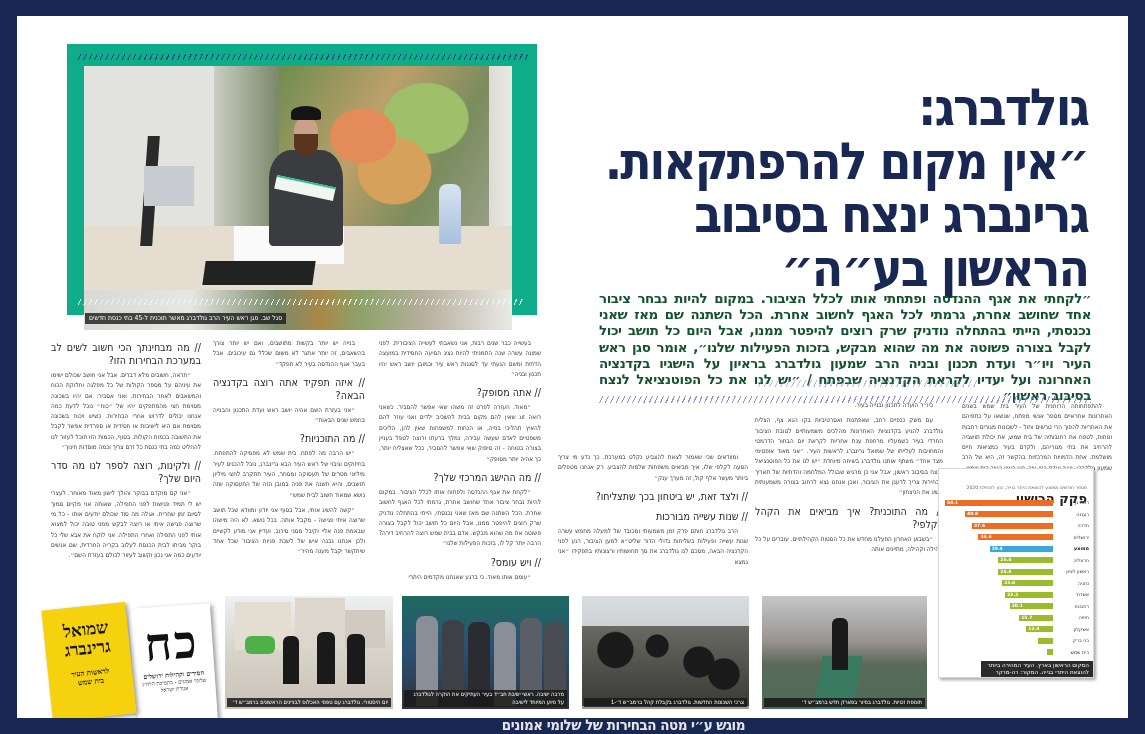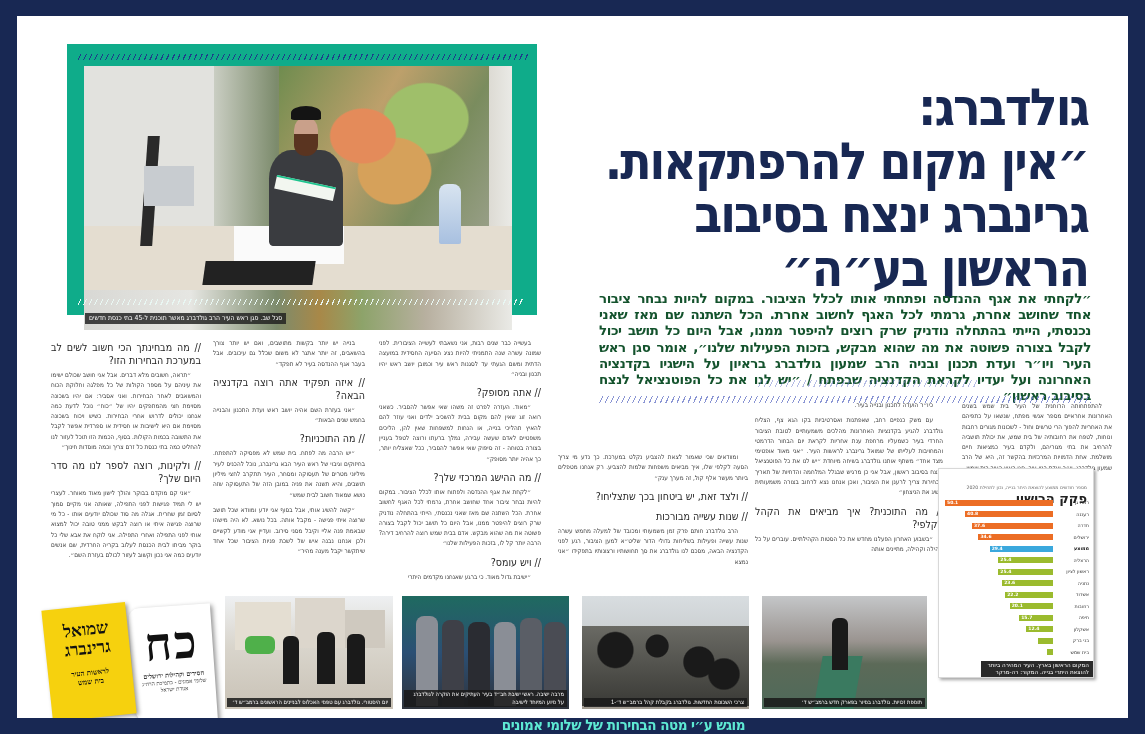--- a/index.html
+++ b/index.html
@@ -1,20 +1,20 @@
 <!DOCTYPE html>
 <html><head>
 <meta charset="utf-8">
 <style>
   * { box-sizing: border-box; margin: 0; padding: 0; }
   html, body { width: 1145px; height: 734px; overflow: hidden; background: #182853; }
   body { position: relative; font-family: "DejaVu Sans", sans-serif; }
   .page { position: absolute; left: 17px; top: 16px; width: 1111px; height: 705px; background: #ffffff; overflow: hidden; direction: rtl; }
   .footer-bar { position: absolute; left: 0; top: 718px; width: 1145px; height: 16px; background: #182853; }
-  .footer-text { position: absolute; right: 400px; top: 716px; color: #5eead4; font-family: "DejaVu Sans Condensed", "DejaVu Sans", sans-serif; font-weight: bold; font-size: 15px; direction: rtl; white-space: nowrap; letter-spacing: -0.5px; }
+  .footer-text { position: absolute; right: 400px; top: 716px; color: #e5e5e5; font-family: "DejaVu Sans Condensed", "DejaVu Sans", sans-serif; font-weight: bold; font-size: 15px; direction: rtl; white-space: nowrap; letter-spacing: -0.5px; }
 
   .headline { position: absolute; right: 40px; top: 64px; width: 470px; text-align: right; color: #182853; font-family: "DejaVu Sans", sans-serif; font-weight: bold; font-size: 46px; line-height: 48px; letter-spacing: -2px; transform: scaleY(1.12); transform-origin: top right; }
   .headline span { display: block; white-space: nowrap; }
 
   .lede { position: absolute; right: 37px; top: 275px; width: 492px; color: #14532d; font-family: "DejaVu Sans", sans-serif; font-weight: bold; font-size: 13.4px; line-height: 16.2px; text-align: justify; letter-spacing: -0.4px; }
   .hatch { position: absolute; height: 7px; background: repeating-linear-gradient(115deg, transparent 0 3px, #6c7ac9 3px 4px, transparent 4px 5px); opacity: .8; }
 
   .photo-frame { position: absolute; left: 50px; top: 28px; width: 470px; height: 271px; background: #0fac8a; }
   .photo-frame .hatch-top { position: absolute; left: 10px; right: 8px; top: 10px; height: 6px; background: repeating-linear-gradient(115deg, transparent 0 3px, #1e3d8a 3px 4px, transparent 4px 5px); }
   .photo-frame .hatch-bot { position: absolute; left: 10px; right: 14px; bottom: 10px; height: 6px; background: repeating-linear-gradient(115deg, transparent 0 3px, #e9f7f3 3px 4px, transparent 4px 5px); }
@@ -123,21 +123,21 @@
     <p>הרב גולדברג חותם פרק זמן משמעותי ומכובד של למעלה מחמש עשרה שנות עשייה ופעילות בשליחות גדולי הדור שליט״א למען הציבור, רגע לפני הקדנציה הבאה, מסכם לנו גולדברג את סך תחושותיו ורצונותיו בתפקידו ״אני נמצא</p>
   </div>
 
   <div class="col" style="right:587px; top:322px; width:162px;">
     <p>בעשייה כבר שנים רבות, אני נשאבתי לעשייה הציבורית. לפני שמונה עשרה שנה התמניתי להיות נציג הסיעה החסידית במועצה הדתית ומשם הגעתי עד לסגנות ראש עיר וכמובן יושב ראש יהיו תכנון ובניה״</p>
     <h3>// אתה מסופק?</h3>
     <p>״מאוד. העזרה לפרט זה משהו שאי אפשר להסביר. כשאני רואה זוג שאין להם מקום בבית להשכיב ילדים ואני עוזר להם להאיץ תהליכי בנייה, או הנחות למשפחות שאין להן, הליכים משפטיים לאדם שעשה עבירה, נמלך ברעתו ורוצה לטפל בעניין בצורה בטוחה - זה סיפוק שאי אפשר להסביר, ככל שאצליח יותר, כך אהיה יותר מסופק״</p>
     <h3>// מה ההישג המרכזי שלך?</h3>
     <p>״לקחת את אגף ההנדסה ולפתוח אותו לכלל הציבור. במקום להיות נבחר ציבור אחד שחושב אחרת, גרמתי לכל האגף לחשוב אחרת. הכל השתנה שם מאז שאני נכנסתי, הייתי בהתחלה נודניק שרק רוצים להיפטר ממנו, אבל היום כל תושב יכול לקבל בצורה פשוטה את מה שהוא מבקש. אדם בבית שמש רוצה להרחיב דירה? הרבה יותר קל לו, בזכות הפעילות שלנו״</p>
     <h3>// ויש עומס?</h3>
-    <p>״ישיבת גדול מאוד. כי ברגע שאנחנו מקדמים היתרי</p>
+    <p>״עומס אותו מאוד. כי ברגע שאנחנו מקדמים היתרי</p>
   </div>
 
   <div class="col" style="right:763px; top:322px; width:152px;">
     <p>בנייה יש יותר בקשות מתושבים, ואם יש יותר צורך בהשאבים, זה יותר אתגר לא משום שכלל גם עיכובים. אבל בעבר אגף ההנדסה בעיר לא תפקד״</p>
     <h3>// איזה תפקיד אתה רוצה בקדנציה הבאה?</h3>
     <p>״אני בעזרת השם אהיה יושב ראש ועדת התכנון והבנייה בחמש שנים הבאות״</p>
     <h3>// מה התוכניות?</h3>
     <p>״יש הרבה מה לפתח. בית שמש לא מפסיקה להתפתח. בחיזוקים וגיבוי של ראש העיר הבא גרינברג, נוכל להכניס לעיר מיליוני מטרים של תעסוקה ומסחר, העיר תתקרב לחצי מיליון תושבים, והיא תשנה את פניה במובן הזה של התעסוקה שזה נושא שמאוד חשוב לבית שמש״</p>
     <p>״קשה להשיג אותי, אבל בסוף אני יודע ומוודא שכל תושב שרוצה איתי פגישה - מקבל אותה. בכל נושא. לא היה מישהו שבאמת פנה אליי וקיבל מסני סירוב. ועדיין אני מודע לקשיים ולכן אנחנו נבנה איש של לשכת פניות הציבור שכל אחד שיתקשר יקבל מענה מהיר״</p>
   </div>

